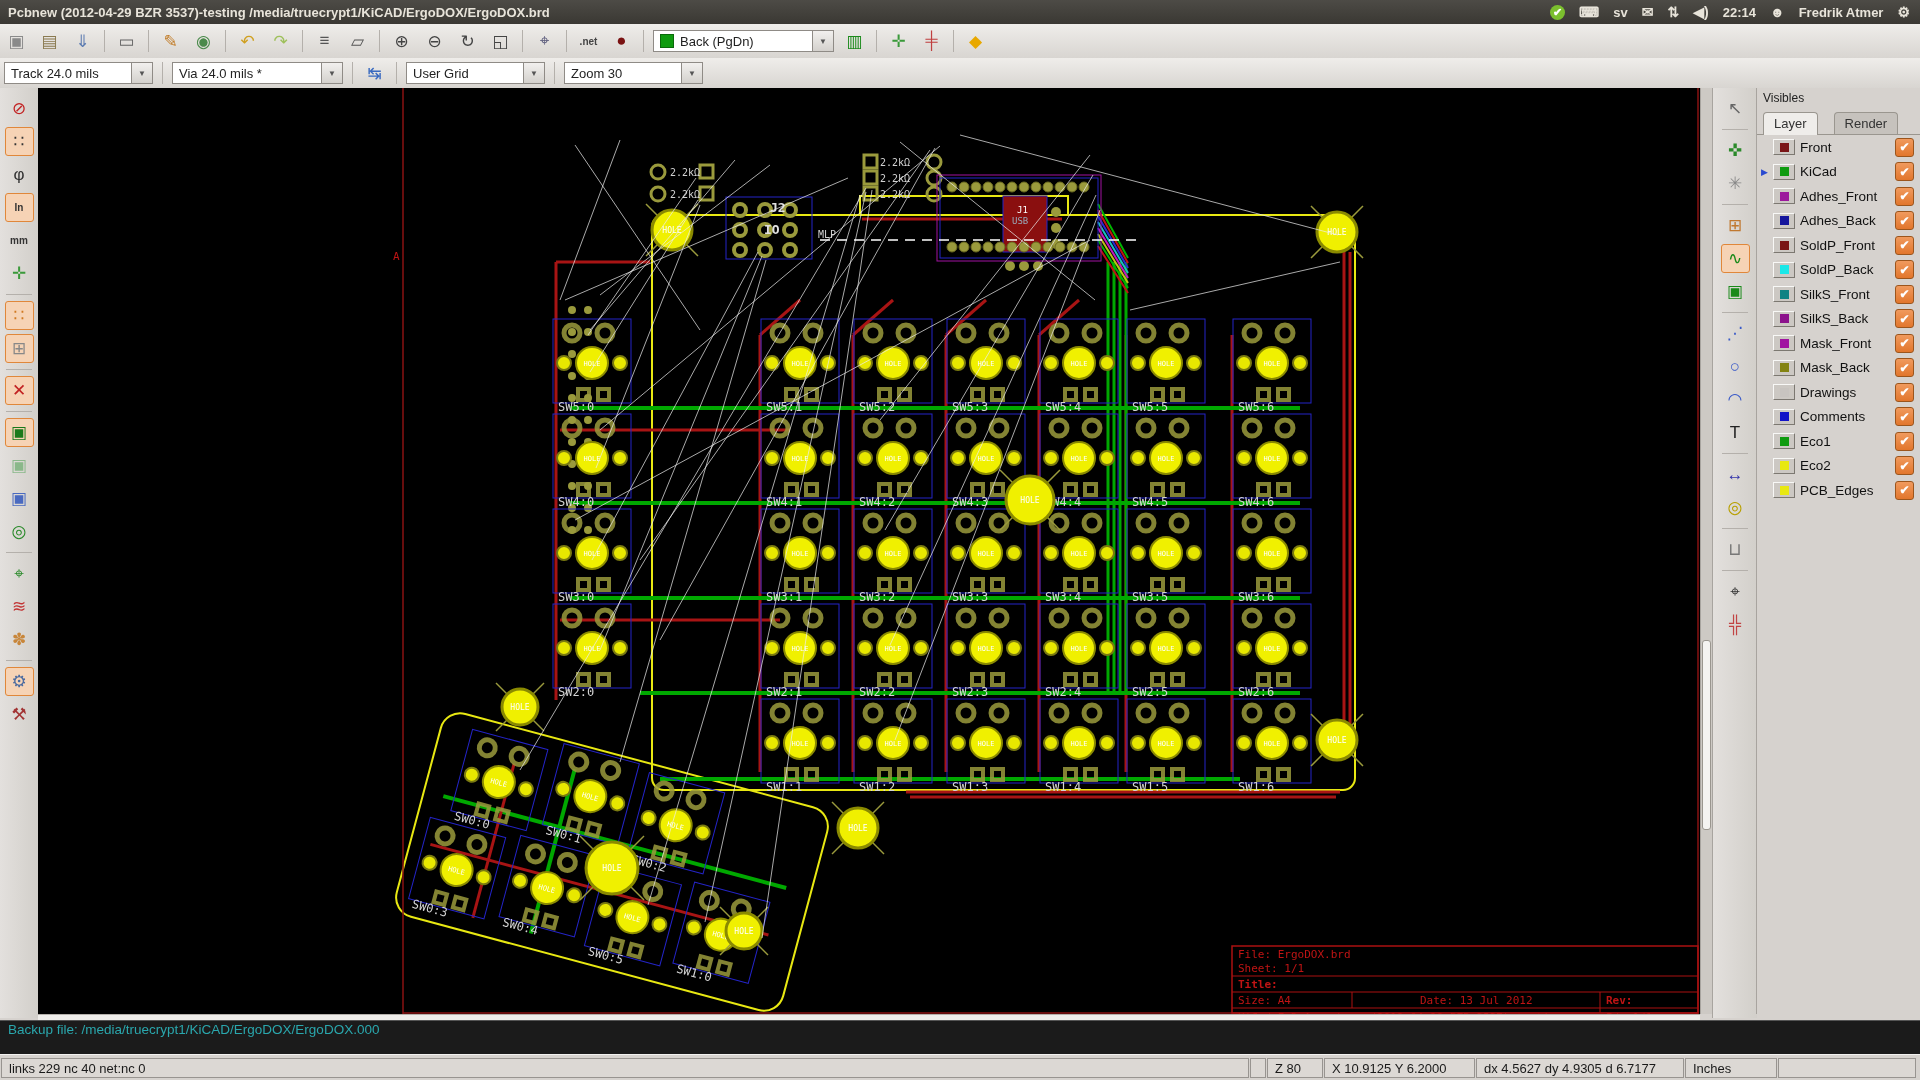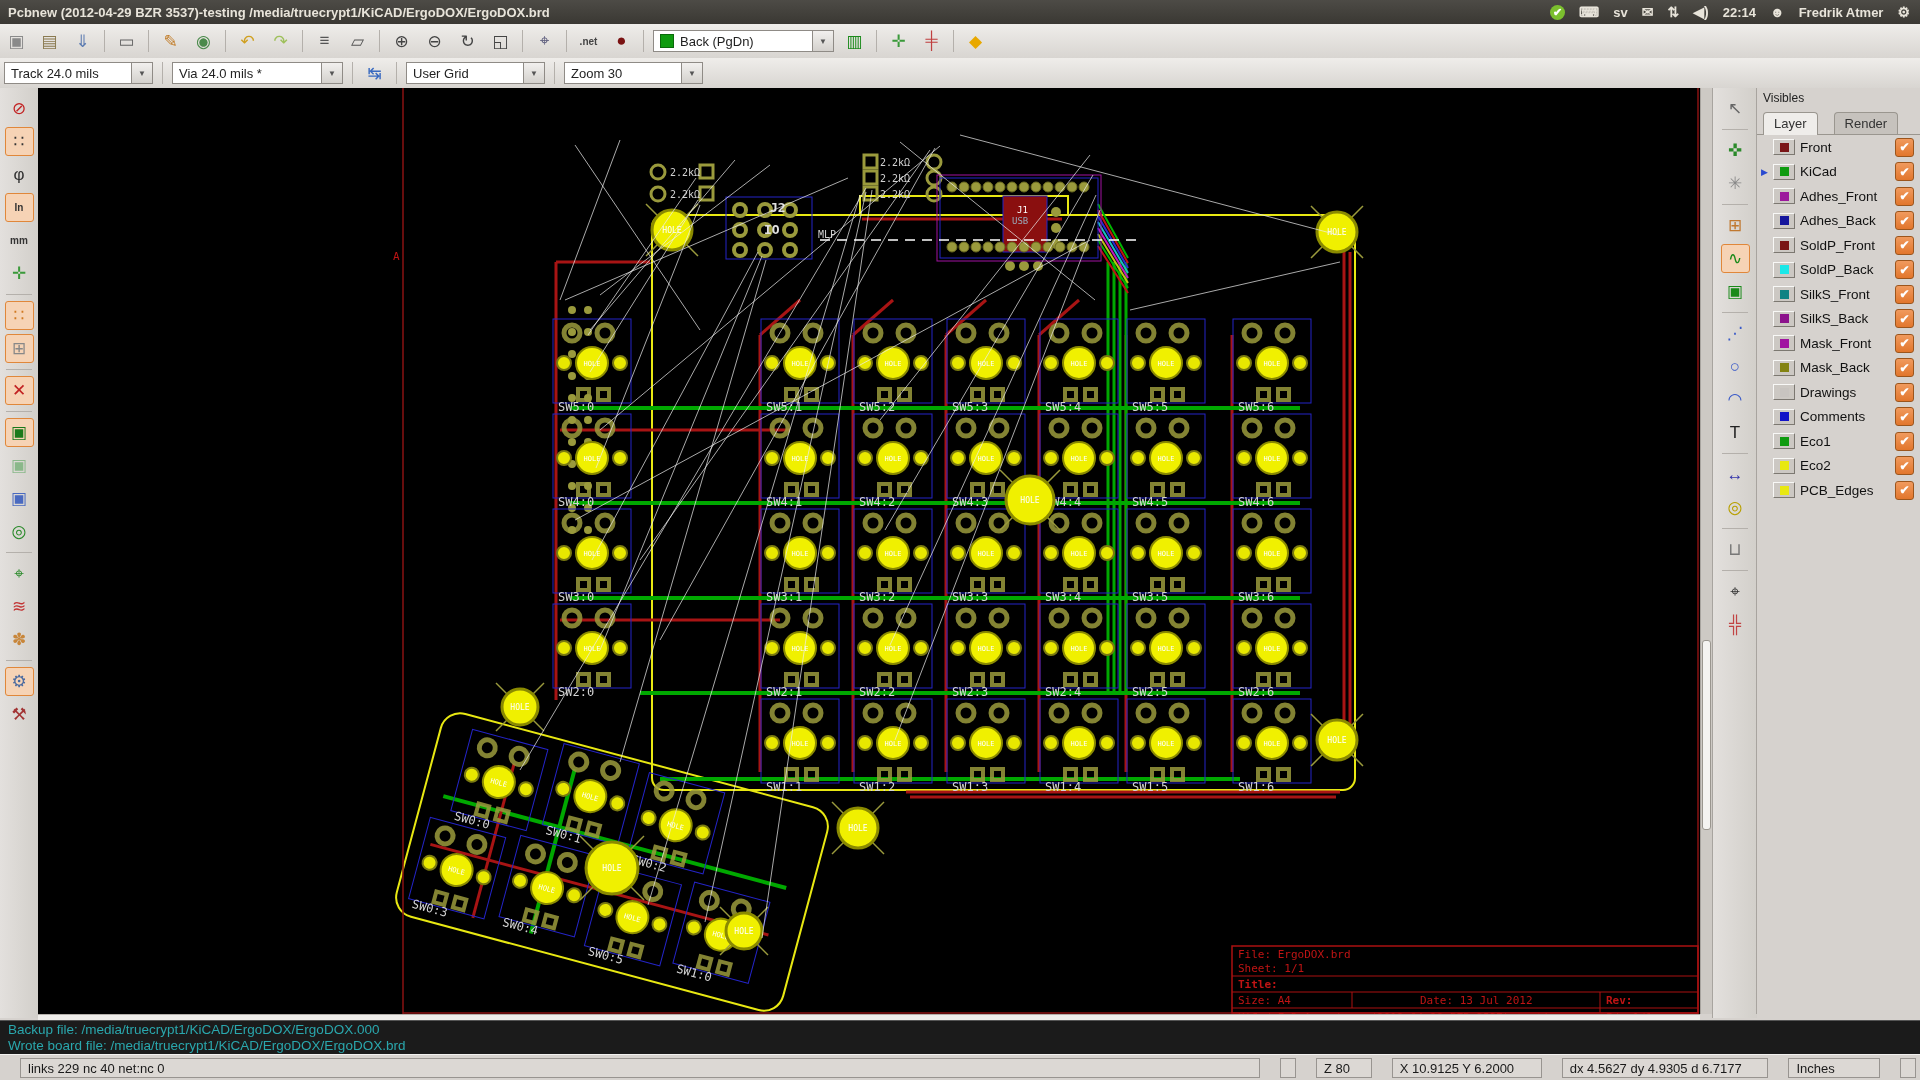--- a/index.html
+++ b/index.html
@@ -55,21 +55,21 @@
   .lrow .swatch i{display:block;width:9px;height:9px}
   .lrow .nm{font-size:13.5px;color:#111;flex:1}
   .lrow .chk{width:17px;height:17px;border-radius:3px;background:linear-gradient(#f09a5e,#e2762c);
     border:1px solid #9c551c;color:#fff;font-size:12px;font-weight:bold;display:flex;align-items:center;justify-content:center;margin-right:6px}
   
   #messages{position:absolute;left:0;top:1020px;width:1920px;height:34px;background:#1b1b1b;
     border-top:1px solid #555;color:#2aa7ad;font-size:13.5px;box-sizing:border-box;padding:1px 8px;line-height:16px}
   #statusbar{position:absolute;left:0;top:1054px;width:1920px;height:26px;background:#d6d2ce;display:flex;
     align-items:center;font-size:13px;color:#1a1a1a;border-top:1px solid #f2f1ef}
   .scell{height:20px;border:1px solid #989490;background:#dcd8d4;display:flex;align-items:center;
-    padding:0 7px;margin-left:20px;box-sizing:border-box;white-space:nowrap}
+    padding:0 7px;margin-left:1px;box-sizing:border-box;white-space:nowrap}
 </style>
 </head>
 <body>
 
 <div id="titlebar">
   <span class="t">Pcbnew (2012-04-29 BZR 3537)-testing /media/truecrypt1/KiCAD/ErgoDOX/ErgoDOX.brd</span>
   <div id="tray">
     <span id="skype">✔</span>
     <span class="ic">⌨</span>
     <span>sv</span>
@@ -980,21 +980,20 @@
           <i style="background: rgb(232, 232, 18);"></i>
         </span>
         <span class="nm">PCB_Edges</span>
         <span class="chk">✔</span>
       </div>
     </div>
 </div>
 
 <div id="messages">
   <div>Backup file: /media/truecrypt1/KiCAD/ErgoDOX/ErgoDOX.000</div>
-  <div>Wrote board file: /media/truecrypt1/KiCAD/ErgoDOX/ErgoDOX.brd</div>
 </div>
 <div id="statusbar">
   <div class="scell" style="width:1248px">links 229 nc 40  net:nc 0</div>
   <div class="scell" style="width:8px"></div>
   <div class="scell" style="width:56px">Z 80</div>
   <div class="scell" style="width:151px">X 10.9125 Y 6.2000</div>
   <div class="scell" style="width:208px">dx 4.5627  dy 4.9305  d 6.7177</div>
   <div class="scell" style="width:92px">Inches</div>
   <div class="scell" style="flex:1;margin-right:4px"></div>
 </div>

